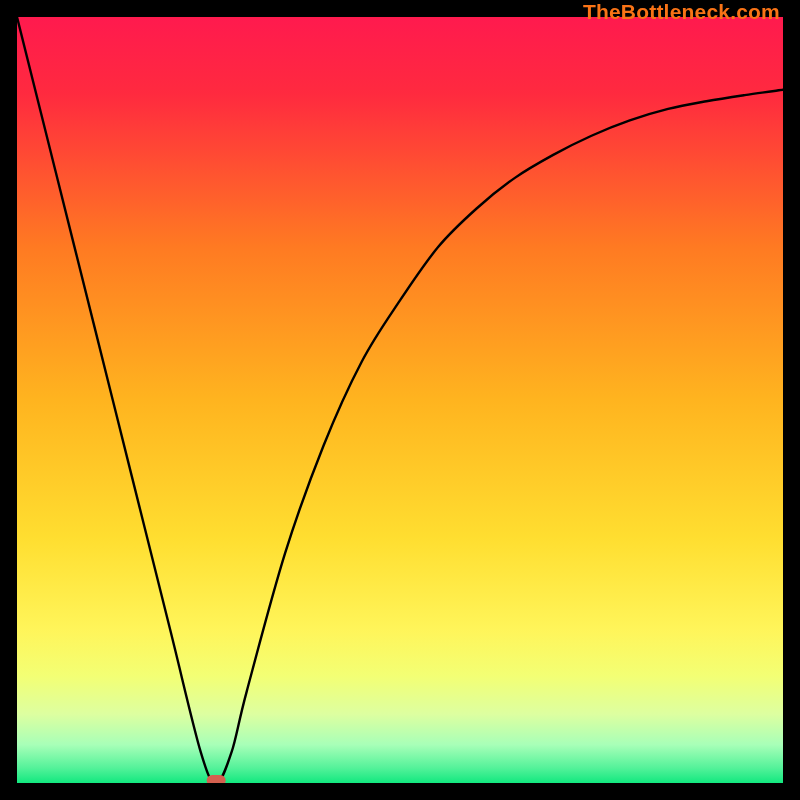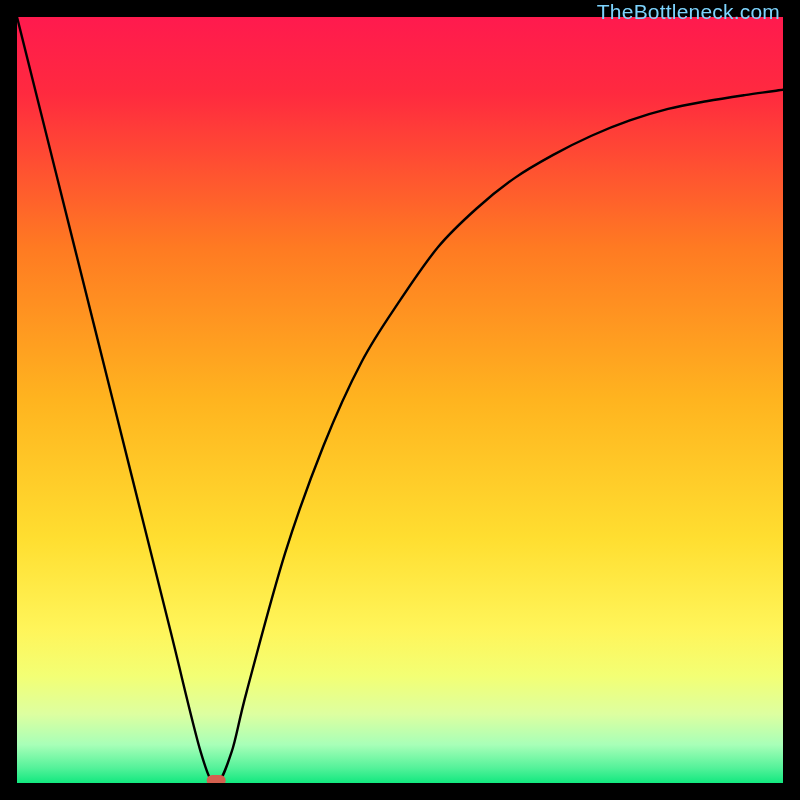--- a/index.html
+++ b/index.html
@@ -23,23 +23,23 @@
     position: absolute;
     left: 0;
     top: 0;
     width: 766px;
     height: 766px;
   }
   .watermark {
     position: absolute;
     top: 0px;
     right: 20px;
-    color: #7dd3fc;
+    color: #f97316;
     font-size: 21px;
-    font-weight: 400;
+    font-weight: 700;
     letter-spacing: 0.2px;
   }
 </style>
 </head>
 <body>
 
 <div class="frame">
   <svg class="plot" viewBox="0 0 766 766">
     <defs>
       <linearGradient id="bg-grad" x1="0" y1="0" x2="0" y2="1">

